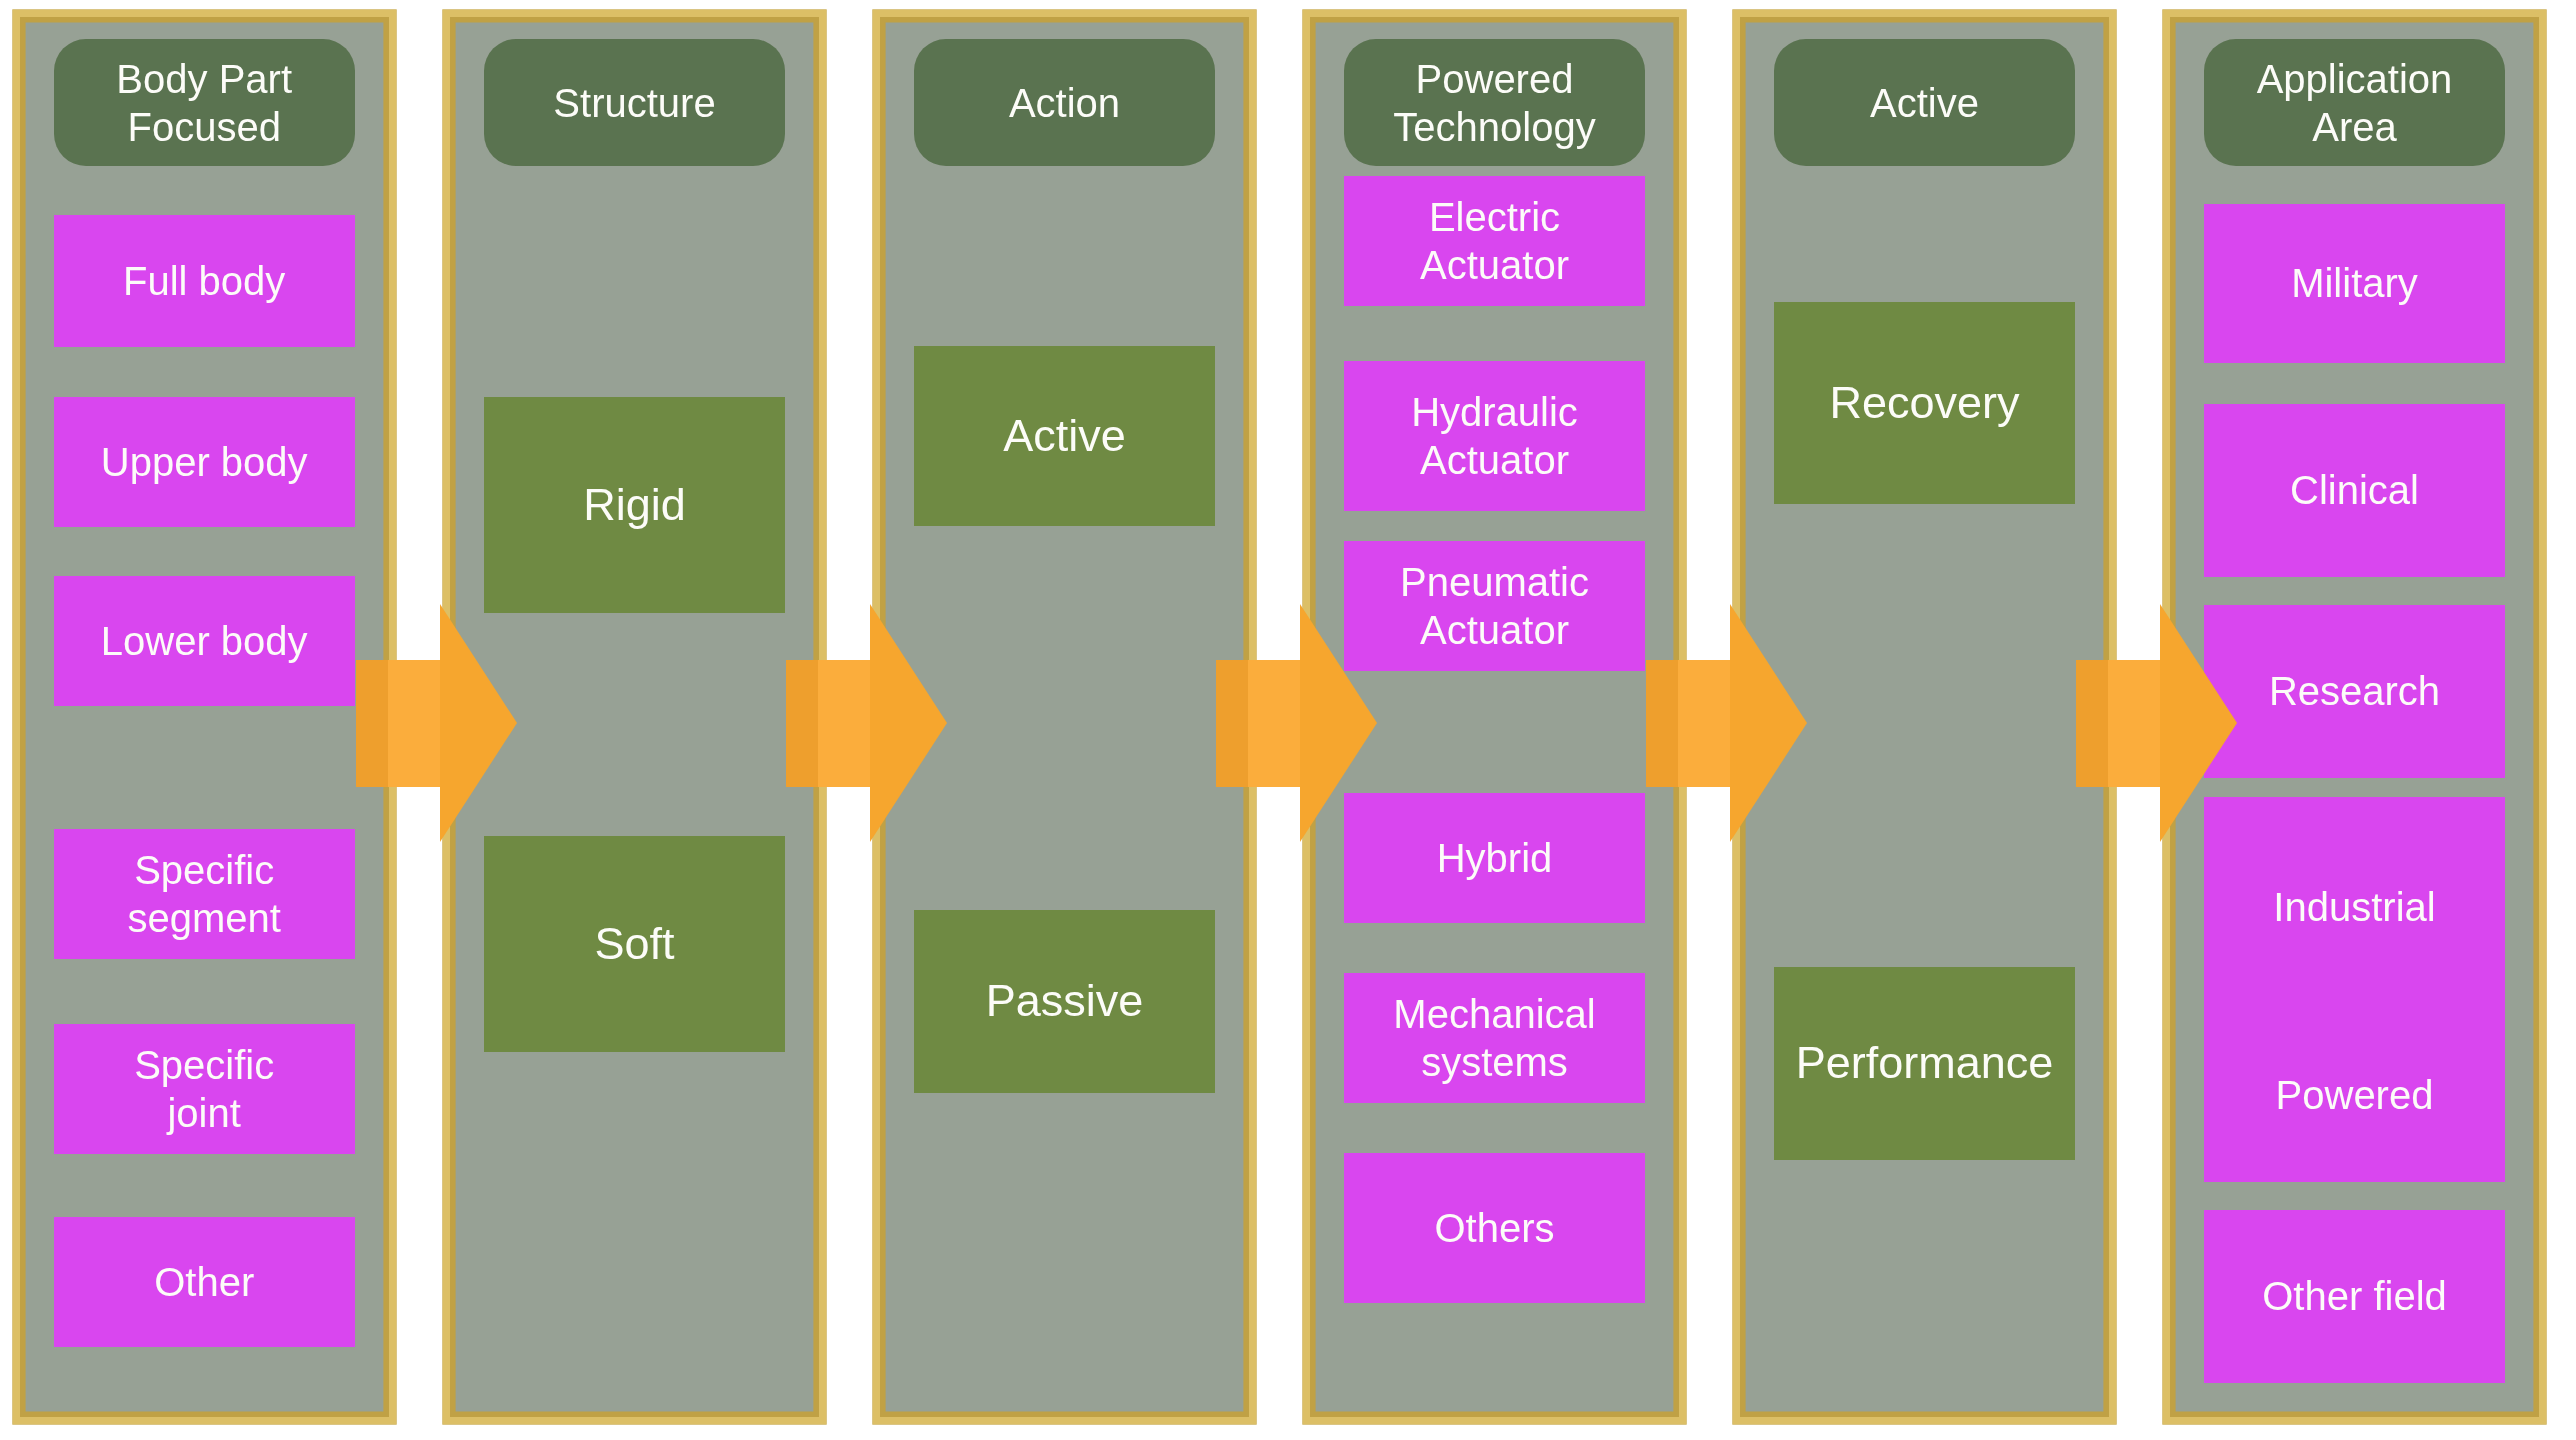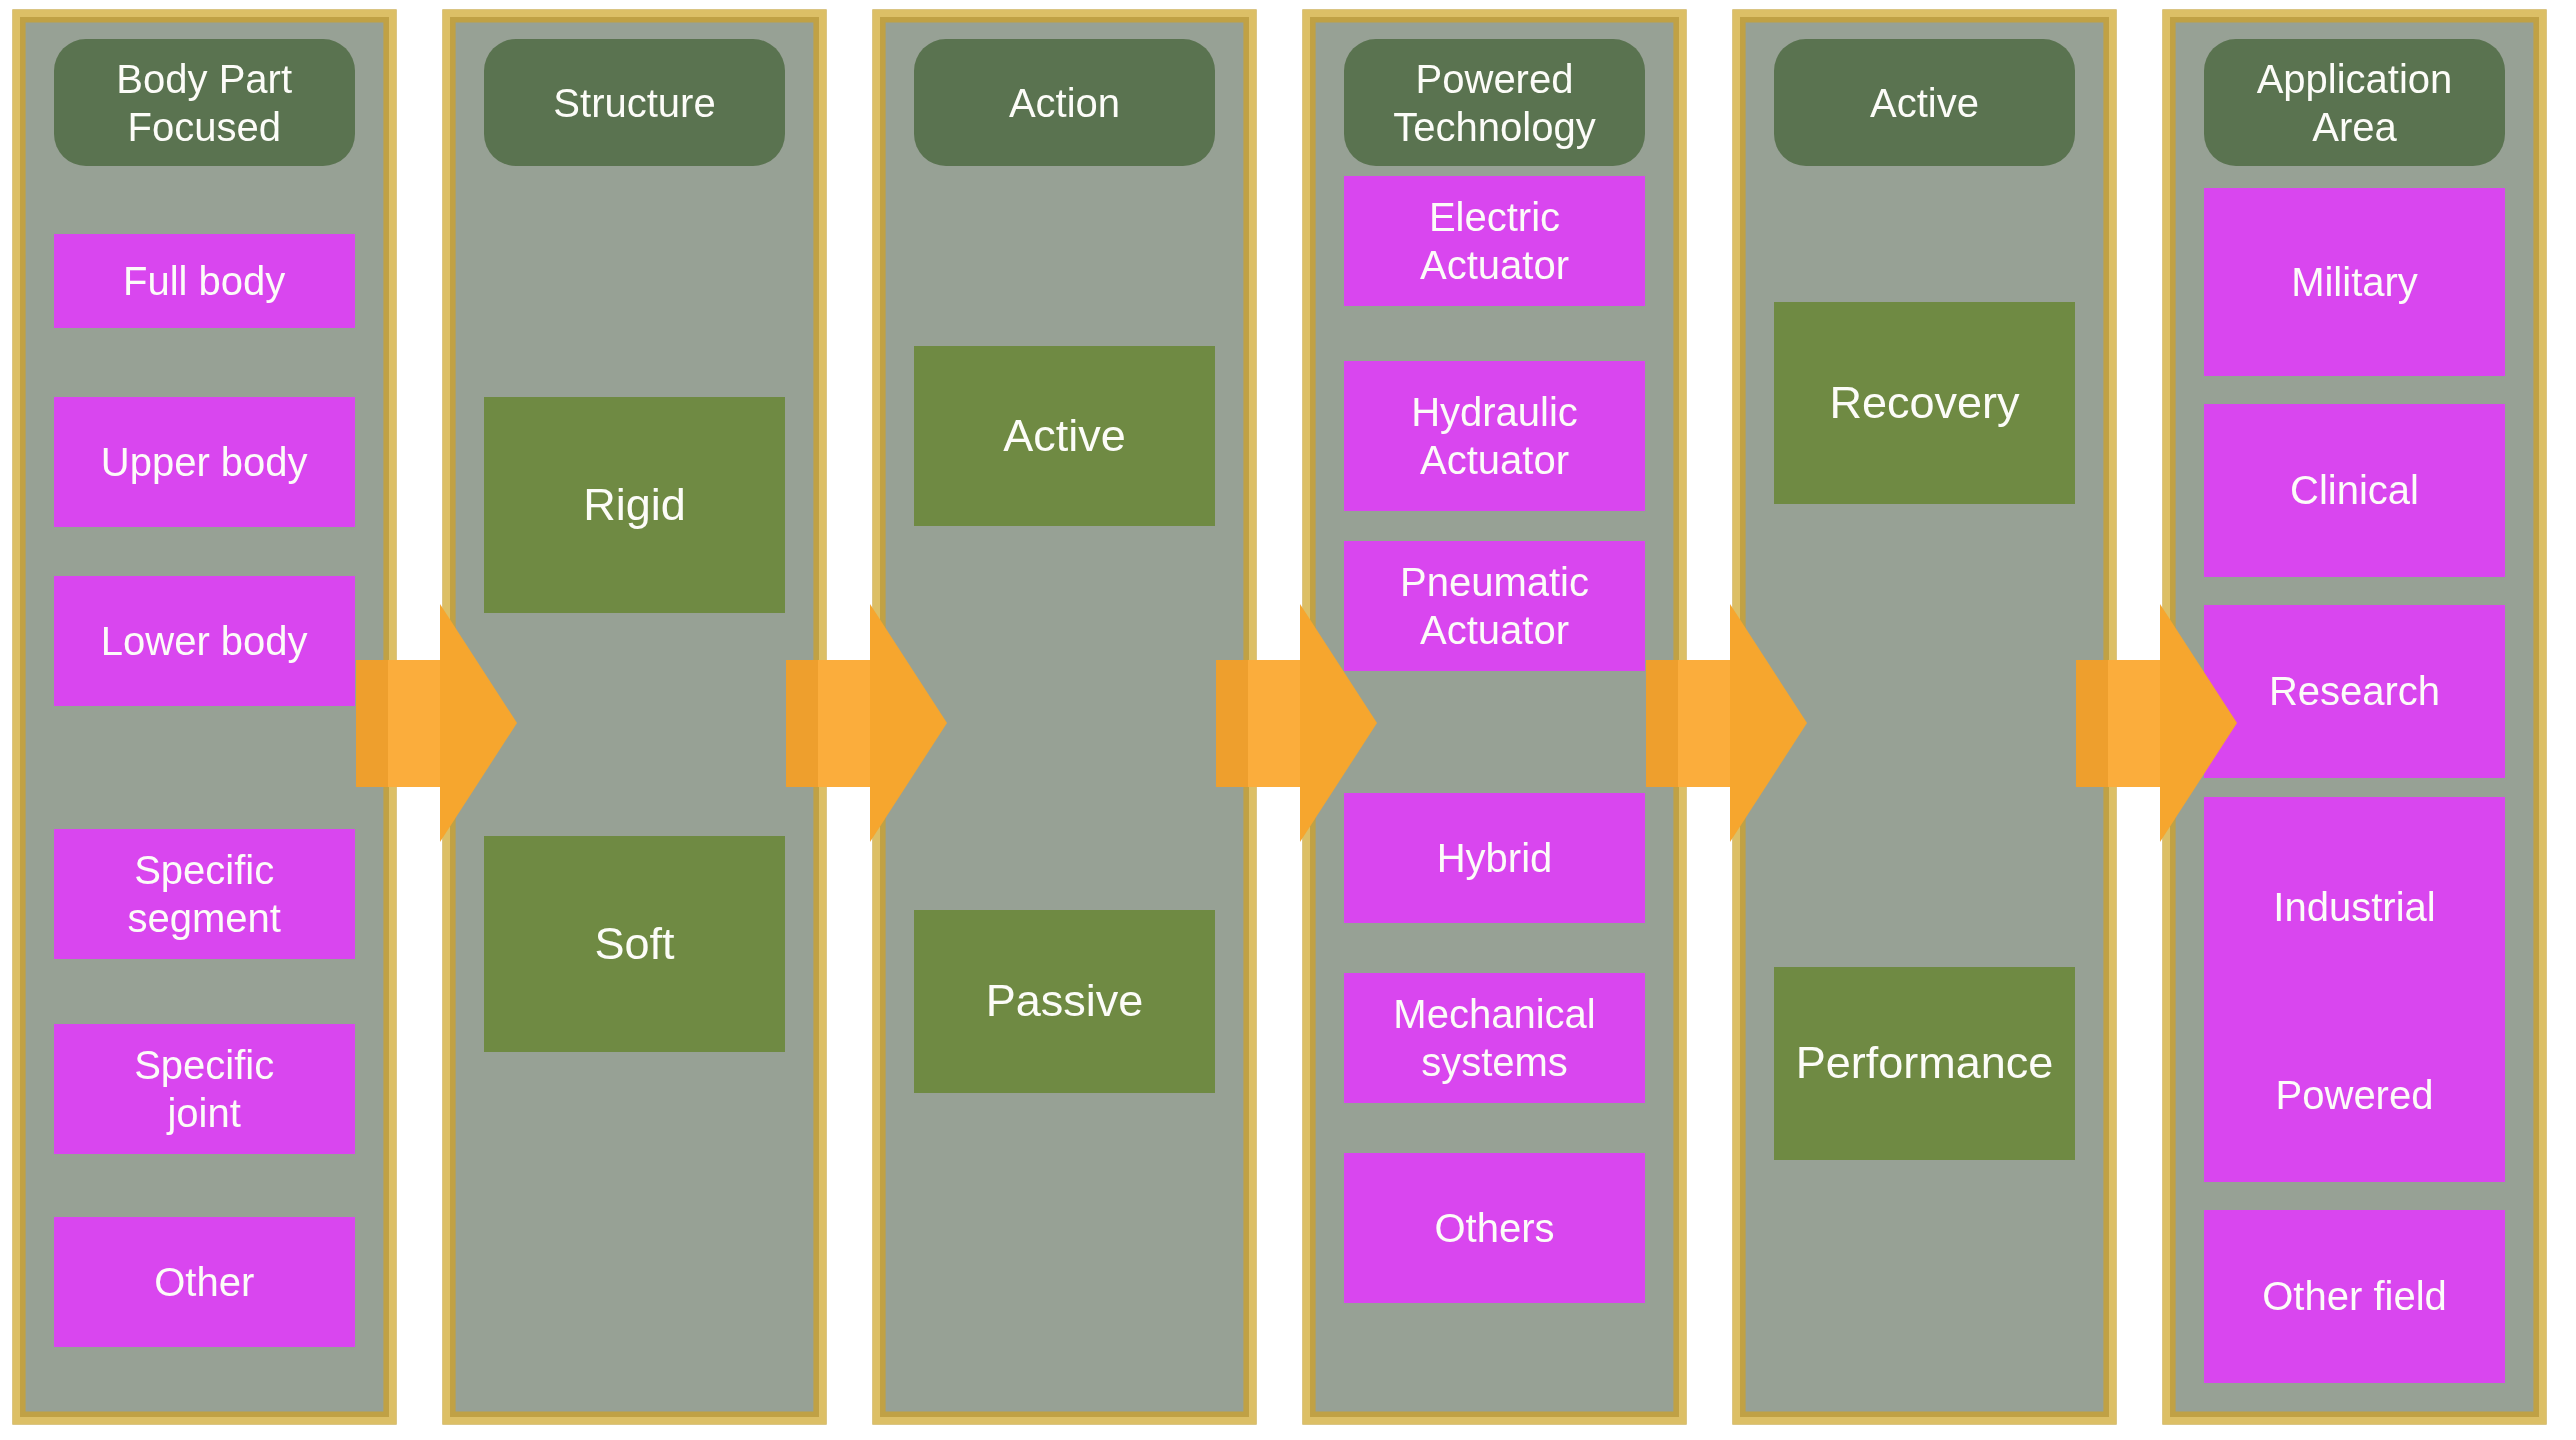--- a/index.html
+++ b/index.html
@@ -36,21 +36,21 @@
   .item{
     position:absolute;left:34px;right:34px;
     background:#d946ef;color:#FCFCF8;
     font-size:40px;line-height:1.2;
     display:flex;align-items:center;justify-content:center;
     text-align:center;white-space:pre-line;
   }
   .item.green{background:#6F8A43;font-size:45px;}
 
   
-  .c1-i0{top:217px;height:94px}
+  .c1-i0{top:198px;height:132px}
   .c1-i1{top:380px;height:130px}
   .c1-i2{top:559px;height:130px}
   .c1-i3{top:812px;height:130px}
   .c1-i4{top:1007px;height:130px}
   .c1-i5{top:1200px;height:130px}
   
   .c2-i0{top:380px;height:216px}
   .c2-i1{top:819px;height:216px}
   
   .c3-i0{top:329px;height:180px}
@@ -59,21 +59,21 @@
   .c4-i0{top:159px;height:130px}
   .c4-i1{top:344px;height:150px}
   .c4-i2{top:524px;height:130px}
   .c4-i3{top:776px;height:130px}
   .c4-i4{top:956px;height:130px}
   .c4-i5{top:1136px;height:150px}
   
   .c5-i0{top:285px;height:202px}
   .c5-i1{top:950px;height:193px}
   
-  .c6-i0{top:171px;height:188px}
+  .c6-i0{top:187px;height:159px}
   .c6-i1{top:387px;height:173px}
   .c6-i2{top:588px;height:173px}
   .c6-i3{top:780px;height:220px}
   .c6-i4{top:992px;height:173px}
   .c6-i5{top:1193px;height:173px}
 
   
   .arrow{position:absolute;top:604px;width:162px;height:239px;}
   .a-1{left:356px}
   .a-2{left:786px}

